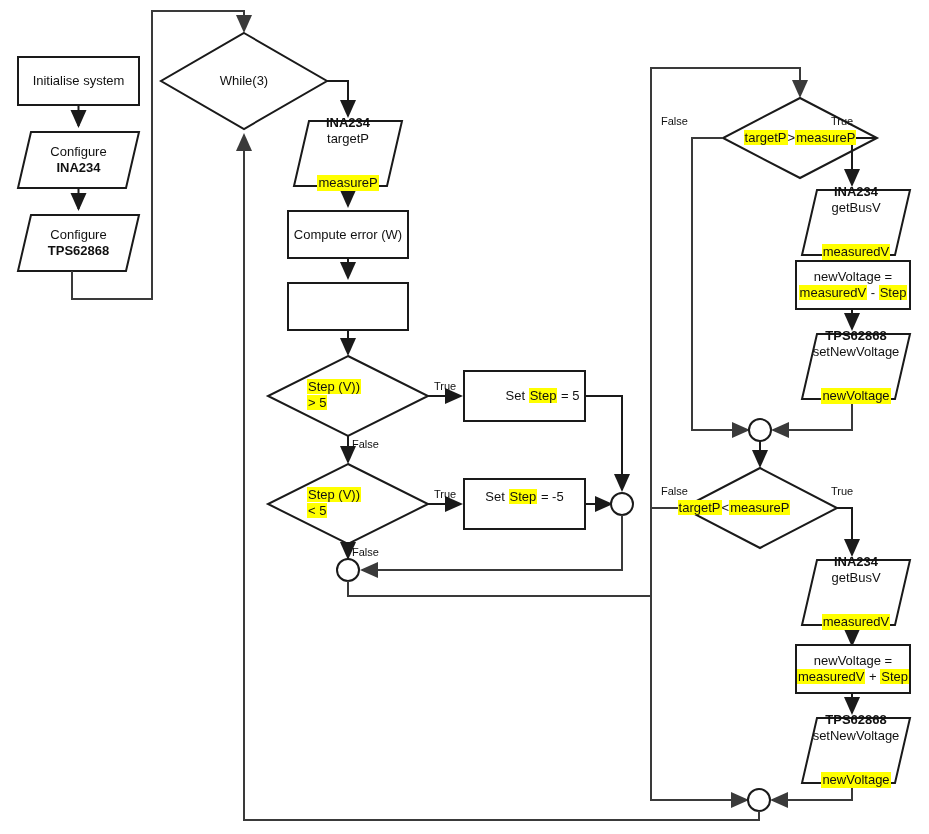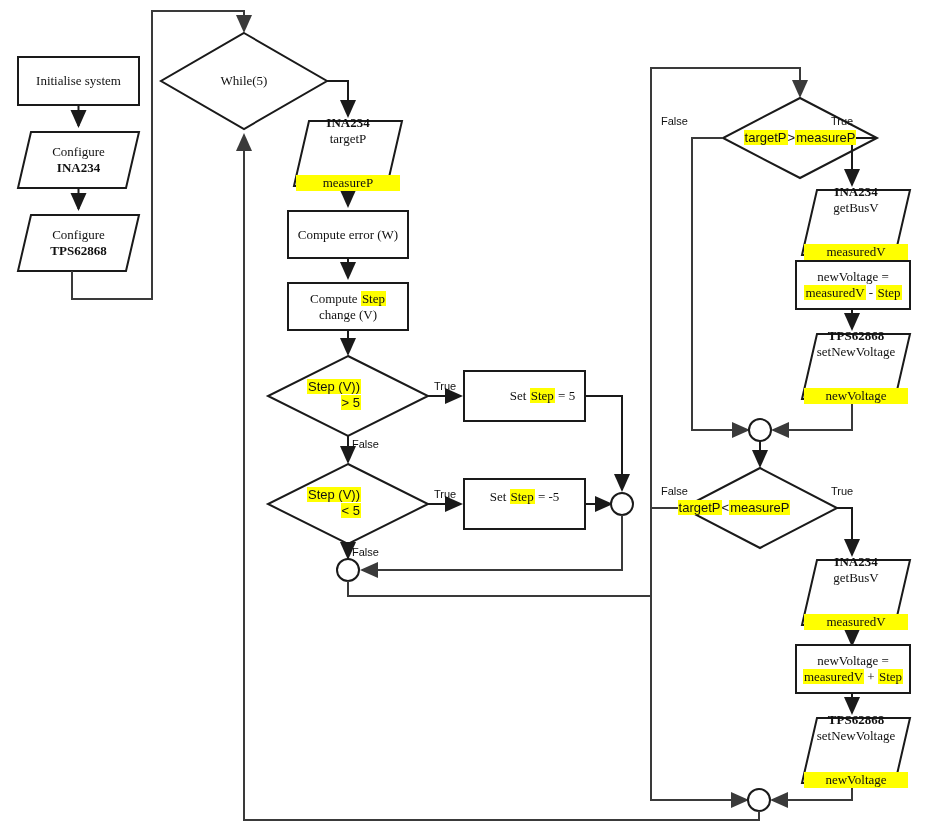--- a/index.html
+++ b/index.html
@@ -44,23 +44,24 @@
   .junction-circle {
     fill: #ffffff;
     stroke: #1a1a1a;
     stroke-width: 2;
   }
   .node-label {
     position: absolute;
     box-sizing: border-box;
     display: flex;
     flex-direction: column;
+    align-items: center;
     justify-content: center;
     text-align: center;
-    font-family: Liberation Serif, serif;
+    font-family: Liberation Sans, sans-serif;
     font-size: 13px;
     line-height: 16px;
     color: #111111;
     pointer-events: none;
     white-space: nowrap;
   }
   .node-label .ln {
     display: block;
   }
   .node-label .bold {
@@ -78,21 +79,21 @@
     line-height: 15px;
     color: #111111;
     white-space: nowrap;
   }
   .diamond-label {
     position: absolute;
     font-family: "Liberation Sans", sans-serif;
     font-size: 13px;
     line-height: 16px;
     color: #111111;
-    text-align: right;
+    text-align: left;
     white-space: nowrap;
   }
   .diamond-label.ctr {
     text-align: center;
   }
 </style>
 </head>
 <body>
 
 <div id="diagram-root">
@@ -220,37 +221,33 @@
     <span class="ln">Configure</span>
     <span class="ln bold">INA234</span>
   </div>
 
   <div class="node-label" style="left:18px; top:215px; width:121px; height:56px;">
     <span class="ln">Configure</span>
     <span class="ln bold">TPS62868</span>
   </div>
 
   <div class="node-label" style="left:196px; top:66px; width:96px; height:30px;">
-    <span class="ln">While(5)</span>
+    <span class="ln">While(3)</span>
   </div>
 
   <div class="node-label" style="left:296px; top:122px; width:104px; height:62px;">
     <span class="ln bold">INA234</span>
     <span class="ln">targetP</span>
     <span class="ln hl">measureP</span>
   </div>
 
   <div class="node-label" style="left:288px; top:211px; width:120px; height:47px;">
     <span class="ln">Compute error (W)</span>
   </div>
 
-  <div class="node-label" style="left:288px; top:283px; width:120px; height:47px;">
-    <span class="ln"><span>Compute</span> <span class="hl">Step</span></span>
-    <span class="ln">change (V)</span>
-  </div>
 
   <div class="diamond-label" style="left:307px; top:379px;">
     <div><span class="hl">Step (V))</span></div>
     <div><span class="hl">&gt; 5</span></div>
   </div>
 
   <div class="node-label" style="left:464px; top:371px; width:121px; height:50px;padding-left:36px;">
     <span class="ln"><span>Set</span> <span class="hl">Step</span> <span>= 5</span></span>
   </div>
 

